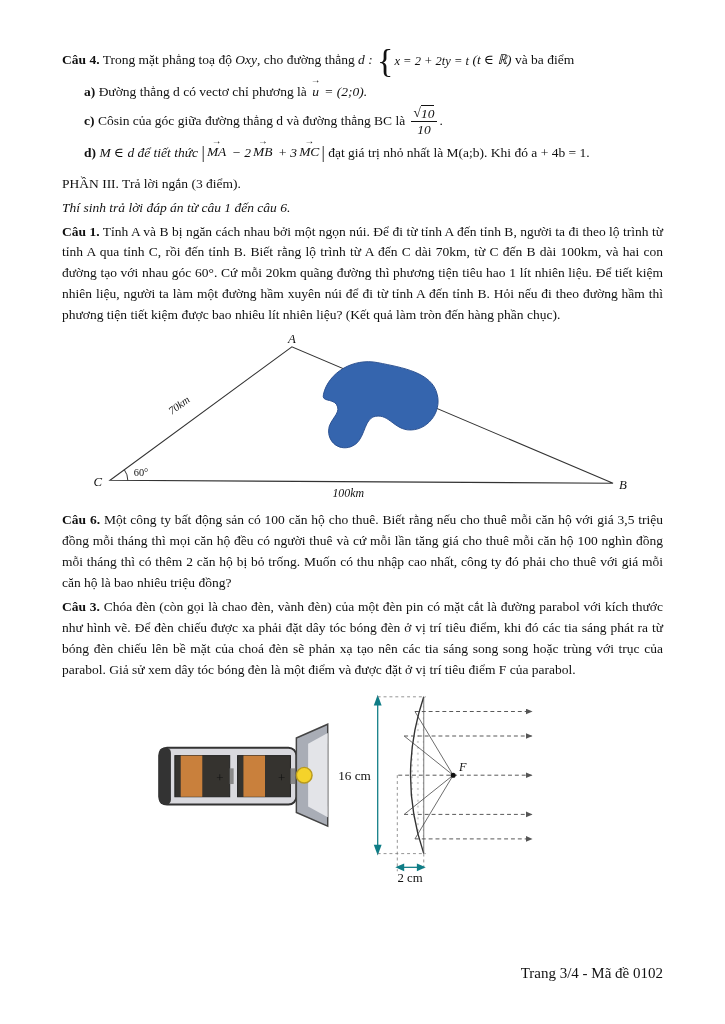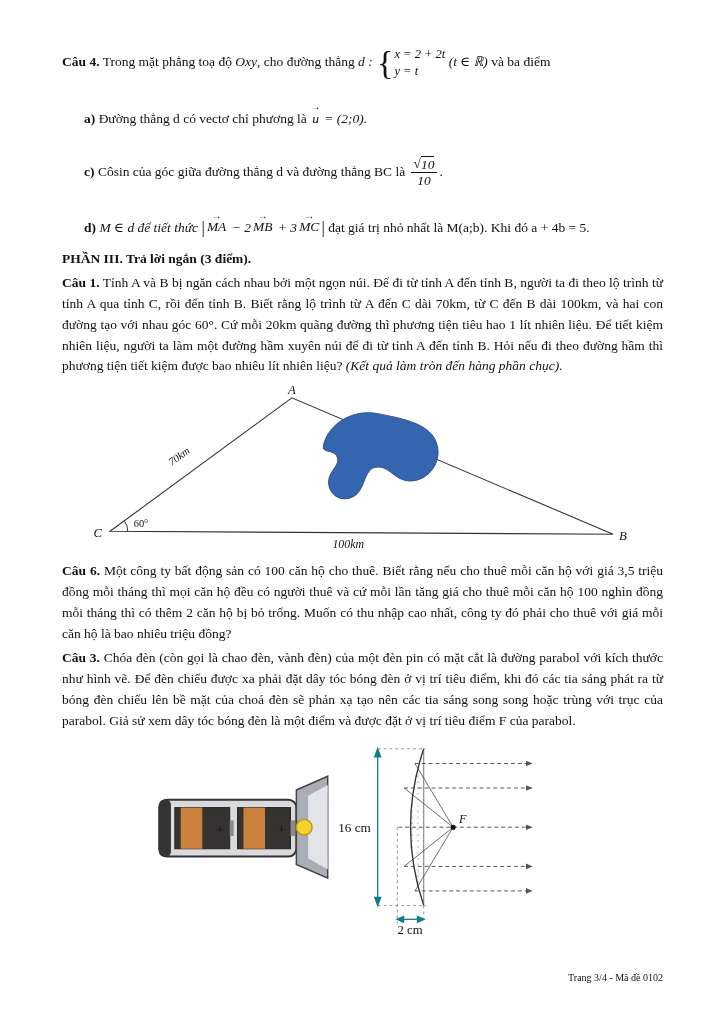--- a/index.html
+++ b/index.html
@@ -6,40 +6,40 @@
   .page{
     width:725px;height:1024px;box-sizing:border-box;
     margin:0 auto;background:#ffffff;color:#111;
     padding:46px 62px 36px 62px;
     font-family:"Liberation Serif","DejaVu Serif",serif;
     font-size:13.5px;line-height:1.55;
     display:flex;flex-direction:column;overflow:hidden;justify-content:center;
   }
   p{margin:0 0 3px 0;text-align:justify;}
   b.qlabel{font-weight:bold;}
-  .item{padding-left:22px;margin-bottom:2px;margin-top:24px;}
+  .item{padding-left:22px;margin-bottom:2px;}
   .math{font-style:italic;}
   .system{display:inline-flex;align-items:center;vertical-align:middle;}
   .brace{font-size:34px;font-weight:300;line-height:0.9;margin:0 1px;}
-  .eqs{display:inline-flex;flex-direction:column;}
+  .eqs{display:inline-flex;flex-direction:row;}
   .eqs .eq{display:block;font-style:italic;font-size:12.5px;line-height:1.35;}
   .frac{display:inline-flex;flex-direction:column;align-items:center;
         vertical-align:middle;font-style:italic;line-height:1.15;margin:0 2px;}
   .frac .num{border-bottom:1px solid #111;padding:0 3px;display:inline-flex;}
   .frac .radicand{border-top:1px solid #111;}
   .vec{position:relative;display:inline-block;font-style:italic;padding:2px 2px 0 2px;}
   .vec::after{content:"→";position:absolute;top:-0.78em;left:0;right:0;
               text-align:center;font-size:0.72em;font-style:normal;}
   .abs{font-size:1.25em;vertical-align:-0.08em;}
-  .heading{font-weight:bold;margin-top:6px;}
+  .heading{font-weight:normal;margin-top:6px;}
   .subheading{font-style:italic;}
-  .note{font-style:italic;margin-top:24px;}
+  .note{margin-top:24px;}
   .fig-wrap{text-align:center;margin:4px 0 2px 0;}
   .indent{padding-left:24px;}
-  .footer{margin-top:auto;text-align:right;font-size:10px;}
+  .footer{margin-top:auto;text-align:right;font-size:15px;}
   svg text{font-family:"Liberation Serif","DejaVu Serif",serif;fill:#111;}
   svg .lbl{font-style:italic;}
 </style>
 </head>
 <body>
 
 <div class="page">
 
   <p>
     <b class="qlabel">Câu 4.</b>
@@ -76,24 +76,25 @@
         <span class="den">10</span>
       </span><span>.</span>
   </p>
 
   <p class="item">
     <b class="qlabel">d)</b>
     <span class="math">M ∈ d để tiết thức</span>
     <span class="abs">|</span><span class="vec">MA</span>
     <span class="math">− 2</span><span class="vec">MB</span>
     <span class="math">+ 3</span><span class="vec">MC</span><span class="abs">|</span>
-    <span>đạt giá trị nhỏ nhất là M(a;b). Khi đó a + 4b = 5.</span>
+    <span>đạt giá trị nhỏ nhất là M(a;b). Khi đó a + 4b = 1.</span>
   </p>
 
   <p class="heading">PHẦN III. Trả lời ngắn (3 điểm).</p>
+  <p class="subheading">Thí sinh trả lời đáp án từ câu 1 đến câu 6.</p>
 
   <p>
     <b class="qlabel">Câu 1.</b>
     <span>Tỉnh A và B bị ngăn cách nhau bởi một ngọn núi. Để đi từ tỉnh A đến tỉnh B, người ta đi theo lộ trình từ tỉnh A qua tỉnh C, rồi đến tỉnh B. Biết rằng lộ trình từ A đến C dài 70km, từ C đến B dài 100km, và hai con đường tạo với nhau góc 60°. Cứ mỗi 20km quãng đường thì phương tiện tiêu hao 1 lít nhiên liệu. Để tiết kiệm nhiên liệu, người ta làm một đường hầm xuyên núi để đi từ tỉnh A đến tỉnh B. Hỏi nếu đi theo đường hầm thì phương tiện tiết kiệm được bao nhiêu lít nhiên liệu?</span>
     <span class="note">(Kết quả làm tròn đến hàng phần chục).</span>
   </p>
 
   <div class="fig-wrap">
     <svg width="540" height="168" viewBox="0 0 540 170">
 

